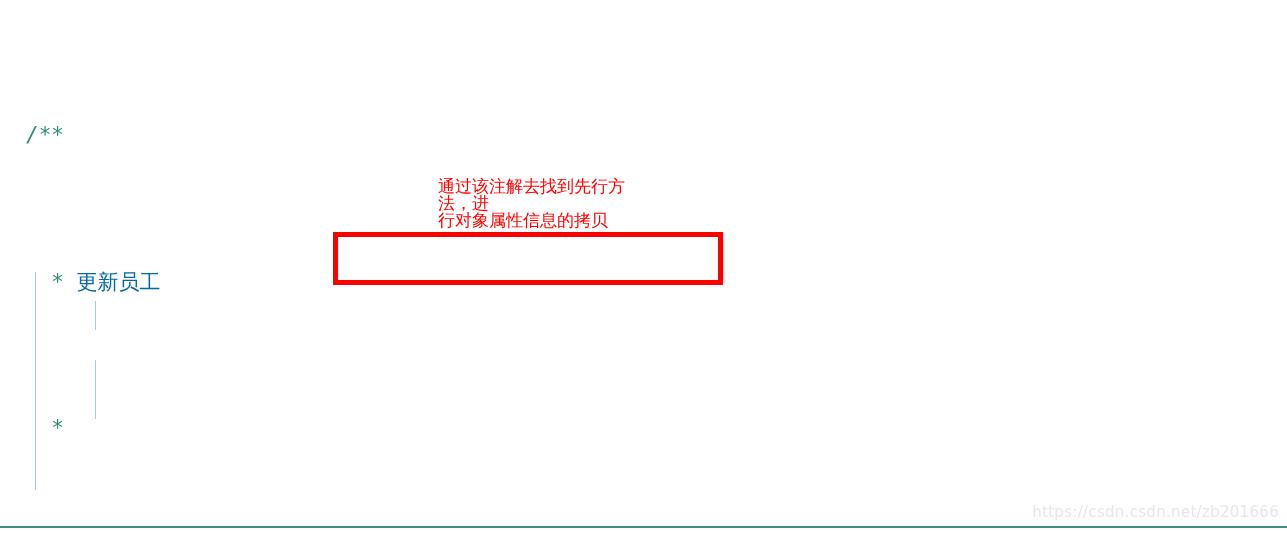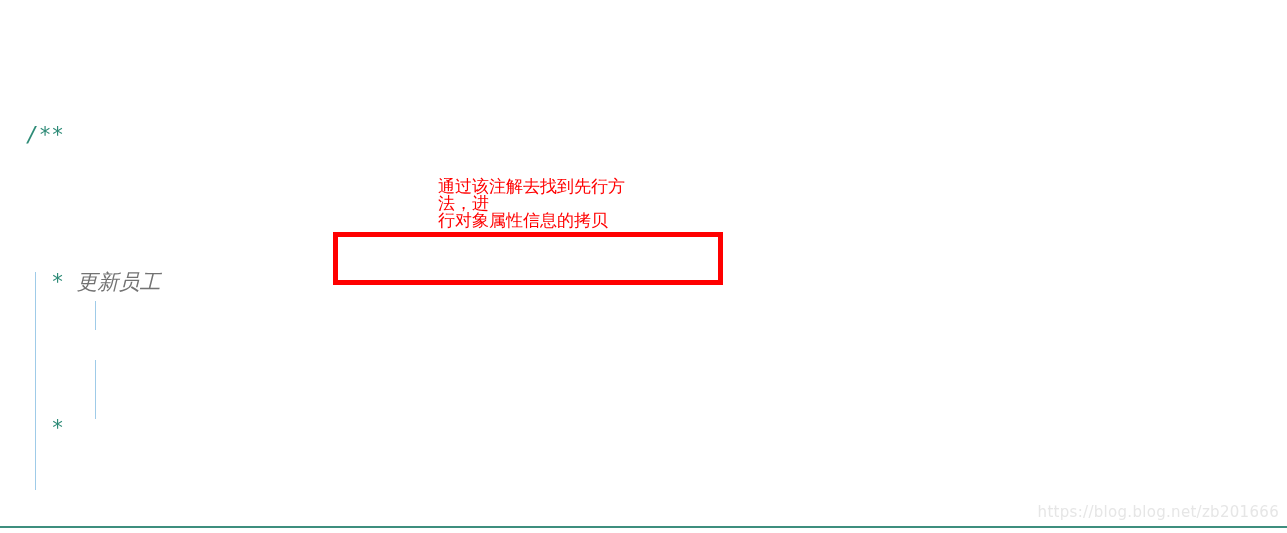--- a/index.html
+++ b/index.html
@@ -37,21 +37,21 @@
 
   .line {
     height: 29.3px;
     position: relative;
     padding-left: 26px;
     box-sizing: border-box;
   }
 
   
   .cmt      { color: #2e8b77; font-style: italic; }
-  .cmt-cn   { color: #737373; font-style: italic; font-family: "DejaVu Sans", "Liberation Sans", sans-serif; }
+  .cmt-cn   { color: #0369a1; font-family: "DejaVu Sans", "Liberation Sans", sans-serif; }
 
   
   .guide {
     position: absolute;
     width: 1px;
     background: #9fcbe8;
   }
 
   
   #red-box {
@@ -156,16 +156,16 @@
 
     
     
 
   </div>
 
   <div id="red-box"></div>
   <div id="red-note">通过该注解去找到先行方法，进
 行对象属性信息的拷贝</div>
 
-  <div id="watermark">https://blog.blog.net/zb201666</div>
+  <div id="watermark">https://csdn.csdn.net/zb201666</div>
   <div id="footer-rule"></div>
 
 </div>
 
 </body></html>

